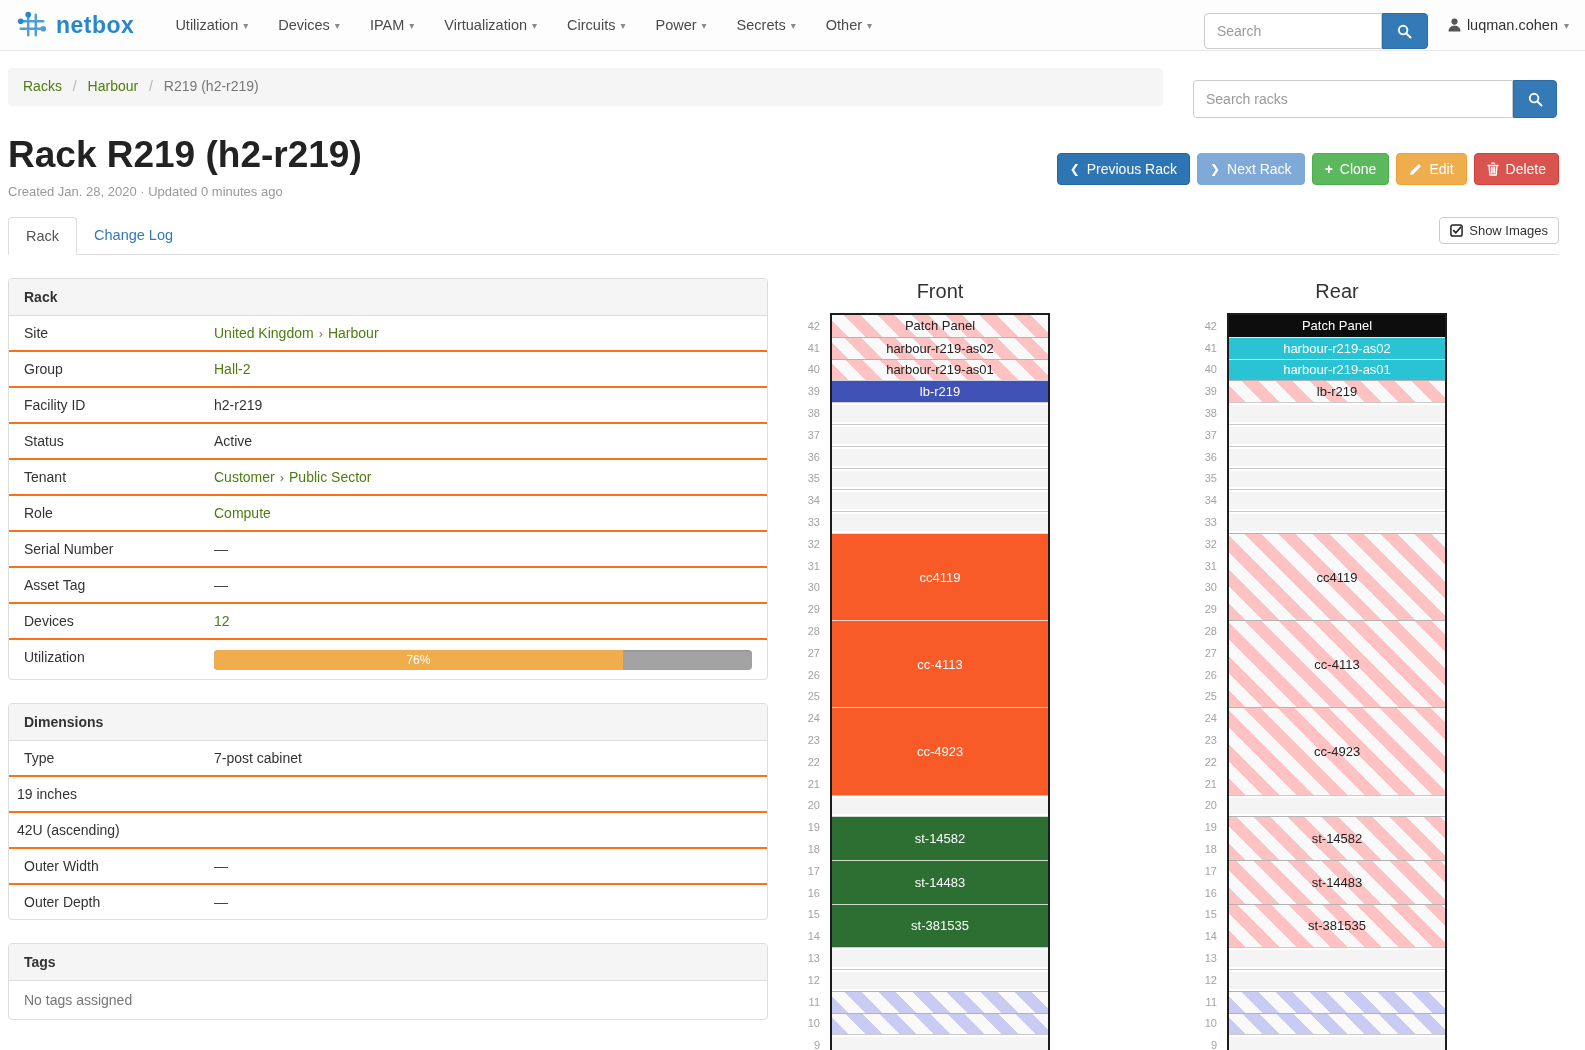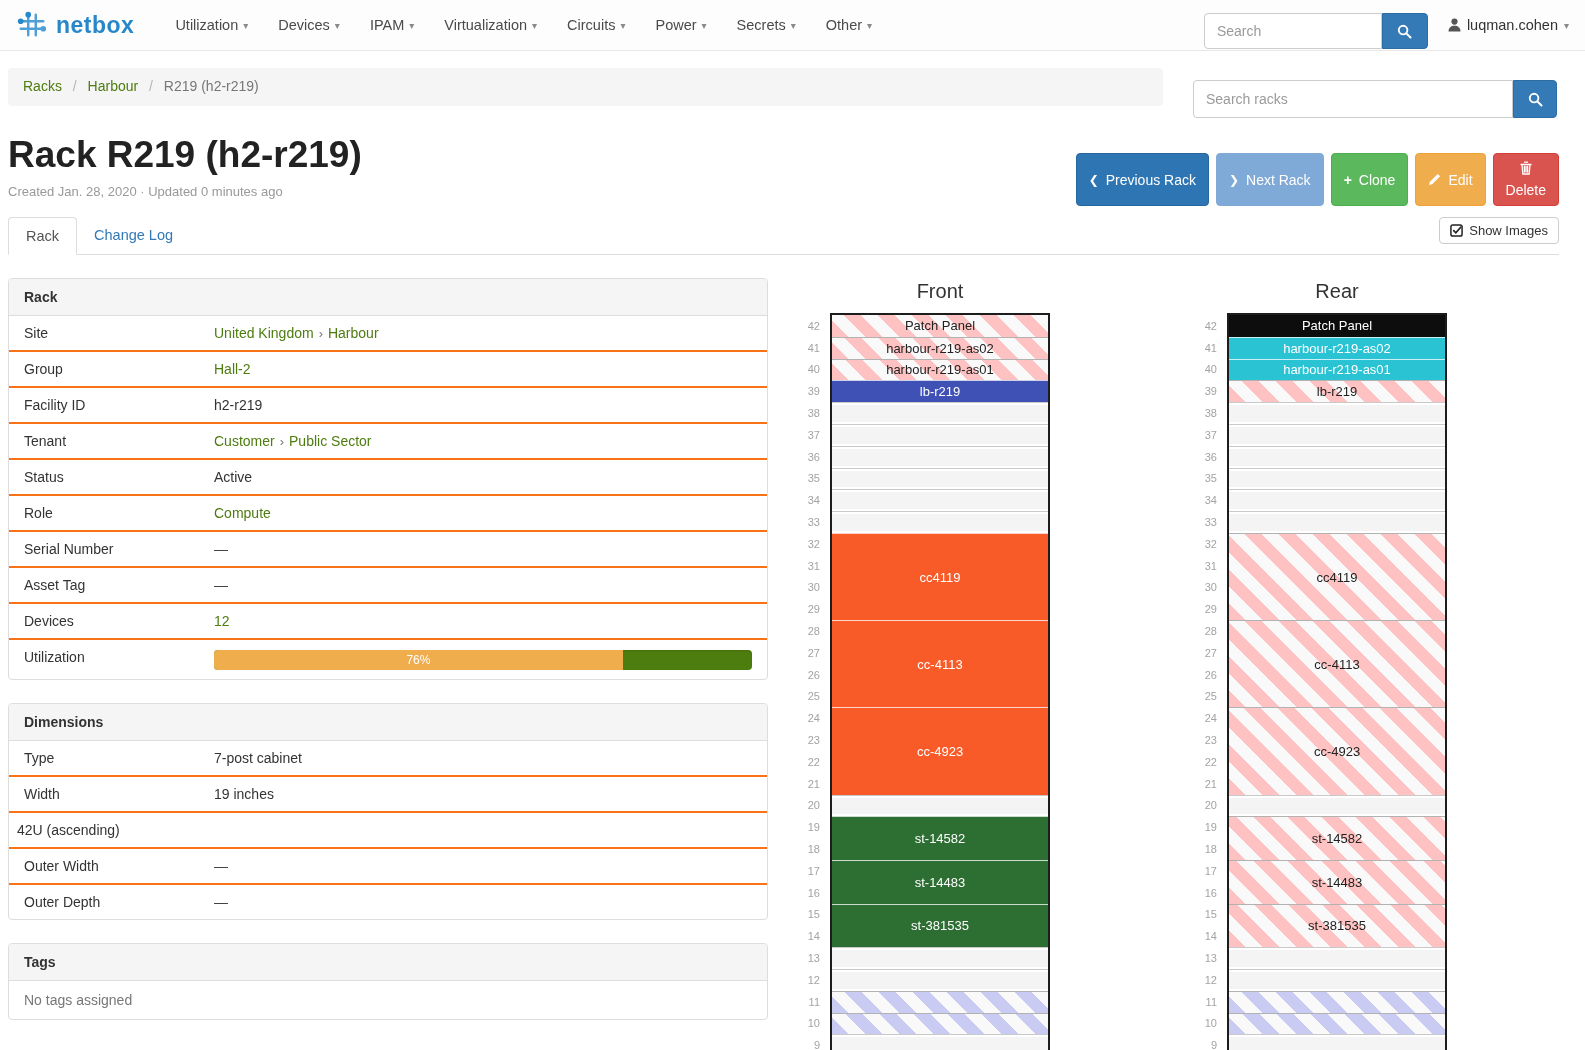--- a/index.html
+++ b/index.html
@@ -40,21 +40,21 @@
   .rack-search .search-btn { width: 44px; height: 38px; }
 
   .header-zone { position: relative; }
   .action-buttons { position: absolute; right: 0; top: 19px; display: flex; gap: 7px; }
   .btn { display: inline-flex; align-items: center; gap: 7px; padding: 7px 12px;
     border-radius: 4px; color: #fff; font-size: 14px; cursor: pointer; border: 1px solid transparent; }
   .btn-prev  { background: #2e75b3; border-color: #2767a0; }
   .btn-next  { background: #7fa9d6; border-color: #7fa9d6; }
   .btn-clone { background: #5cb85c; border-color: #4cae4c; }
   .btn-edit  { background: #f0ad4e; border-color: #eea236; }
-  .btn-del   { background: #d9534f; border-color: #d43f3a; flex-direction: column; }
+  .btn-del   { background: #d9534f; border-color: #d43f3a; }
   .btn .chev { font-size: 12px; }
 
   h1.page-title { font-size: 37px; font-weight: 700; color: #222; margin: 16px 0 8px; }
   .subtitle { color: #999; font-size: 13px; margin-bottom: 18px; }
 
   .tabs { display: flex; border-bottom: 1px solid #ddd; position: relative; margin-top: 4px; }
   .tab { padding: 10px 17px; font-size: 14.5px; }
   .tab-active { background: #fff; border: 1px solid #ddd; border-bottom-color: #fff;
     border-radius: 4px 4px 0 0; color: #555; margin-bottom: -1px; cursor: default; }
   .tab-link { color: #337ab7; cursor: pointer; }
@@ -69,21 +69,21 @@
   .panel-head { background: #f5f5f5; border-bottom: 1px solid #ddd; padding: 10px 15px;
     font-size: 14px; font-weight: 700; color: #333; border-radius: 3px 3px 0 0; }
   .trow { display: flex; border-top: 2px solid #f97316; }
   .trow:first-child { border-top: none; }
   .tlabel { width: 197px; padding: 9px 15px; font-size: 14px; color: #333; }
   .tvalue { flex: 1; padding: 9px 15px 9px 8px; font-size: 14px; color: #333; }
   .tvalue .sep { color: #777; margin: 0 5px; font-size: 13px; }
   .tvalue .muted { color: #444; }
   .panel-body { padding: 11px 15px; font-size: 14px; color: #777; }
 
-  .progress { background: #4d7c0f; border-radius: 4px; height: 20px; overflow: hidden;
+  .progress { background: #a3a3a3; border-radius: 4px; height: 20px; overflow: hidden;
     box-shadow: inset 0 1px 2px rgba(0,0,0,.1); margin-top: 1px; }
   .progress-fill { background: #f0ad4e; height: 100%; display: flex; align-items: center;
     justify-content: center; color: #fff; font-size: 12px; }
 
   
   .racks { display: flex; margin-left: 30px; gap: 145px; }
   .rack-col {}
   .rack-title { margin-left: 32px; width: 220px; text-align: center; font-size: 20px;
     color: #333; margin-bottom: 10px; margin-top: 2px; }
   .rack-flex { display: flex; }
@@ -244,26 +244,26 @@
             </div>
             <div class="trow">
               <div class="tlabel">Group</div>
               <div class="tvalue"><span class="link">Hall-2</span></div>
             </div>
             <div class="trow">
               <div class="tlabel">Facility ID</div>
               <div class="tvalue"><span>h2-r219</span></div>
             </div>
             <div class="trow">
+              <div class="tlabel">Status</div>
+              <div class="tvalue"><span>Active</span></div>
+            </div>
+            <div class="trow">
               <div class="tlabel">Tenant</div>
               <div class="tvalue"><span class="link">Customer</span><span class="sep">›</span><span class="link">Public Sector</span></div>
-            </div>
-            <div class="trow">
-              <div class="tlabel">Status</div>
-              <div class="tvalue"><span>Active</span></div>
             </div>
             <div class="trow">
               <div class="tlabel">Role</div>
               <div class="tvalue"><span class="link">Compute</span></div>
             </div>
             <div class="trow">
               <div class="tlabel">Serial Number</div>
               <div class="tvalue"><span class="muted">—</span></div>
             </div>
             <div class="trow">
@@ -285,21 +285,20 @@
           </div>
       </div>
       <div class="panel">
         <div class="panel-head">Dimensions</div>
         <div id="dim-rows">
             <div class="trow">
               <div class="tlabel">Type</div>
               <div class="tvalue"><span>7-post cabinet</span></div>
             </div>
             <div class="trow">
-              <div class="tlabel">Width</div>
               <div class="tvalue"><span>19 inches</span></div>
             </div>
             <div class="trow">
               <div class="tvalue"><span>42U (ascending)</span></div>
             </div>
             <div class="trow">
               <div class="tlabel">Outer Width</div>
               <div class="tvalue"><span class="muted">—</span></div>
             </div>
             <div class="trow">

